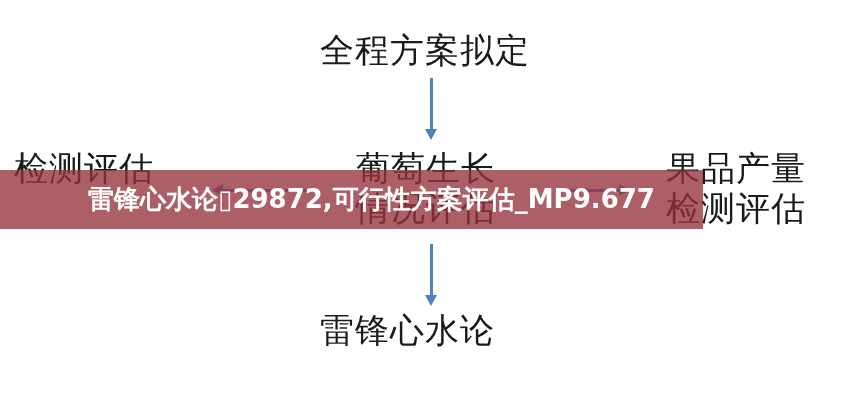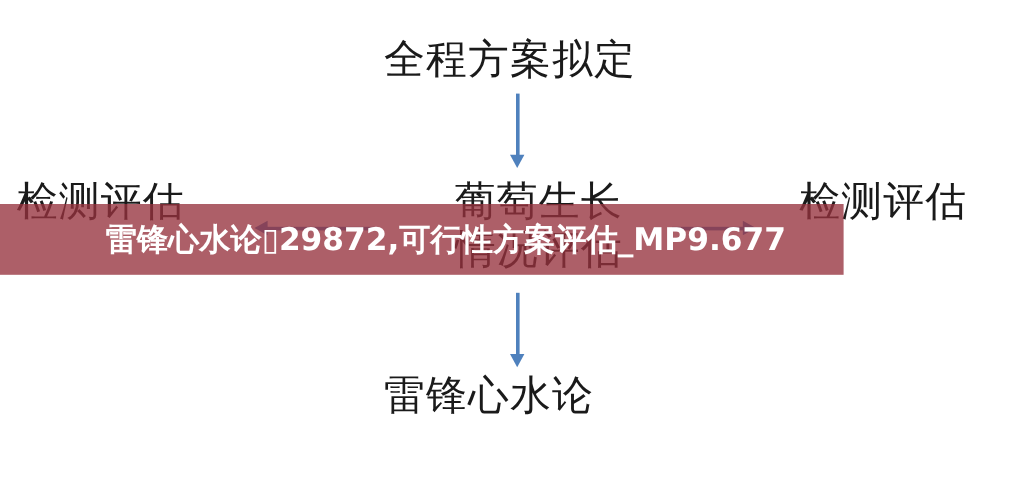--- a/index.html
+++ b/index.html
@@ -10,21 +10,21 @@
     }
     .node {
       position: absolute; color: #1a1a1a; font-size: 34px; line-height: 40px;
       font-family: Liberation Sans, sans-serif; font-weight: normal; white-space: nowrap;
       letter-spacing: 1px;
     }
     .node .line { display: block; }
     #n-top { left: 320px; top: 30px; }
     #n-bottom { left: 320px; top: 310px; }
     #n-left { left: 14px; top: 148px; }
-    #n-mid { left: 356px; top: 148px; margin-left: 23px; }
+    #n-mid { left: 356px; top: 148px; }
     #n-right { left: 666px; top: 148px; }
     .varrow { position: absolute; width: 3px; background: #4f81bd; }
     .varrow::after {
       content: ""; position: absolute; left: -5px; bottom: -10px;
       border-left: 6.5px solid transparent; border-right: 6.5px solid transparent;
       border-top: 11px solid #4f81bd;
     }
     #arrow-1 { left: 430px; top: 78px; height: 52px; }
     #arrow-2 { left: 430px; top: 244px; height: 52px; }
     .harrow { position: absolute; height: 3px; background: #4f81bd; }
@@ -62,20 +62,21 @@
   <div class="node" id="n-left">
     <span class="line">检测评估</span>
   </div>
 
   <div class="node" id="n-mid">
     <span class="line">葡萄生长</span>
     <span class="line">情况评估</span>
   </div>
 
   <div class="node" id="n-right">
+    <span class="line">果品产量</span>
     <span class="line">检测评估</span>
   </div>
 
   <div class="harrow" id="arrow-left"></div>
   <div class="harrow" id="arrow-right"></div>
 
   <div class="varrow" id="arrow-2"></div>
 
   <div class="node" id="n-bottom">雷锋心水论</div>
 </div>

